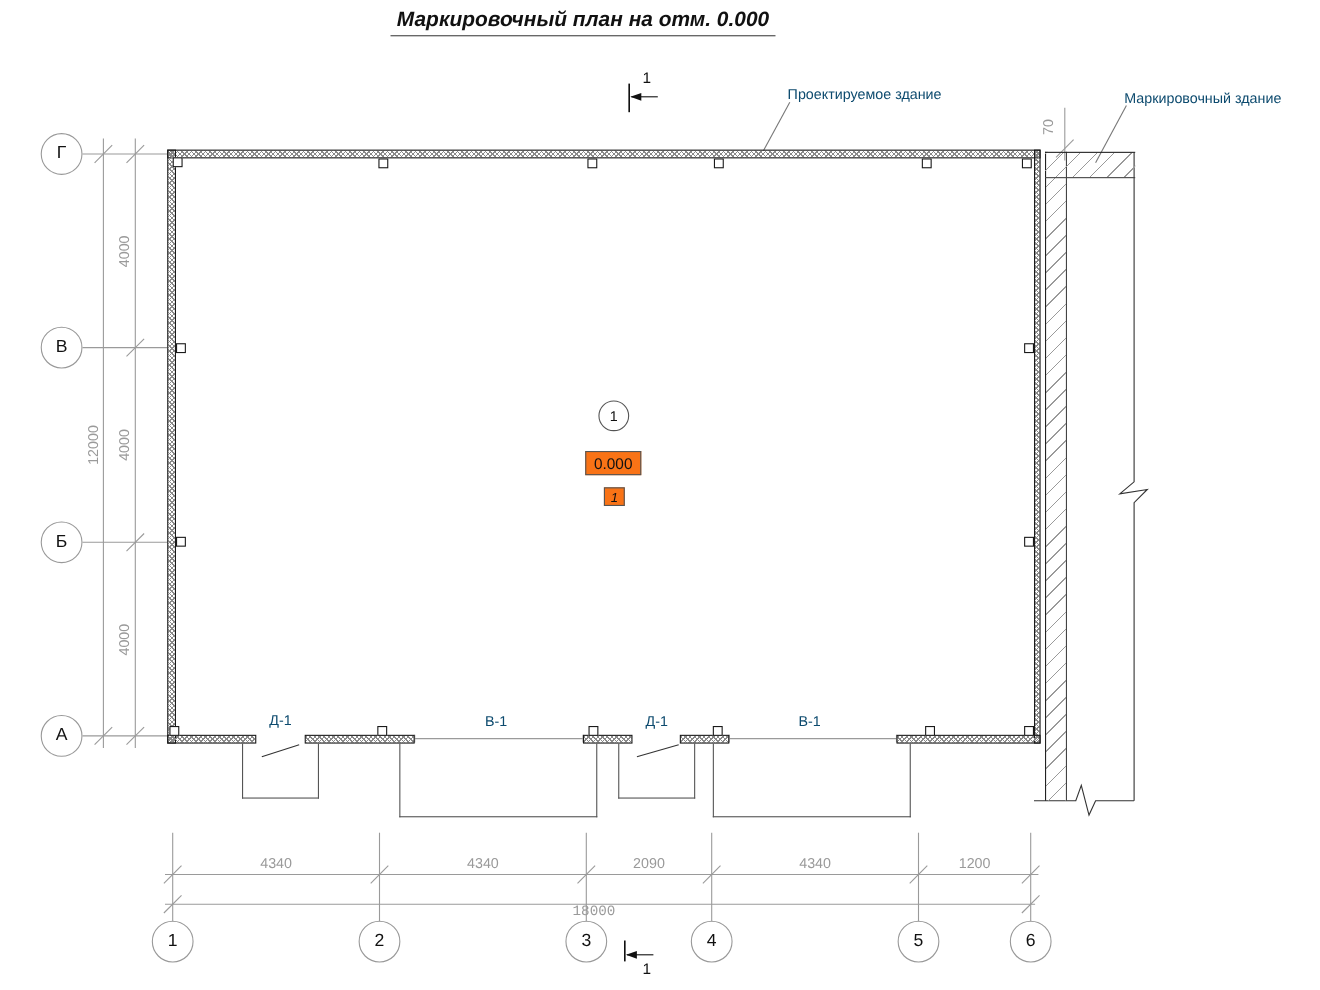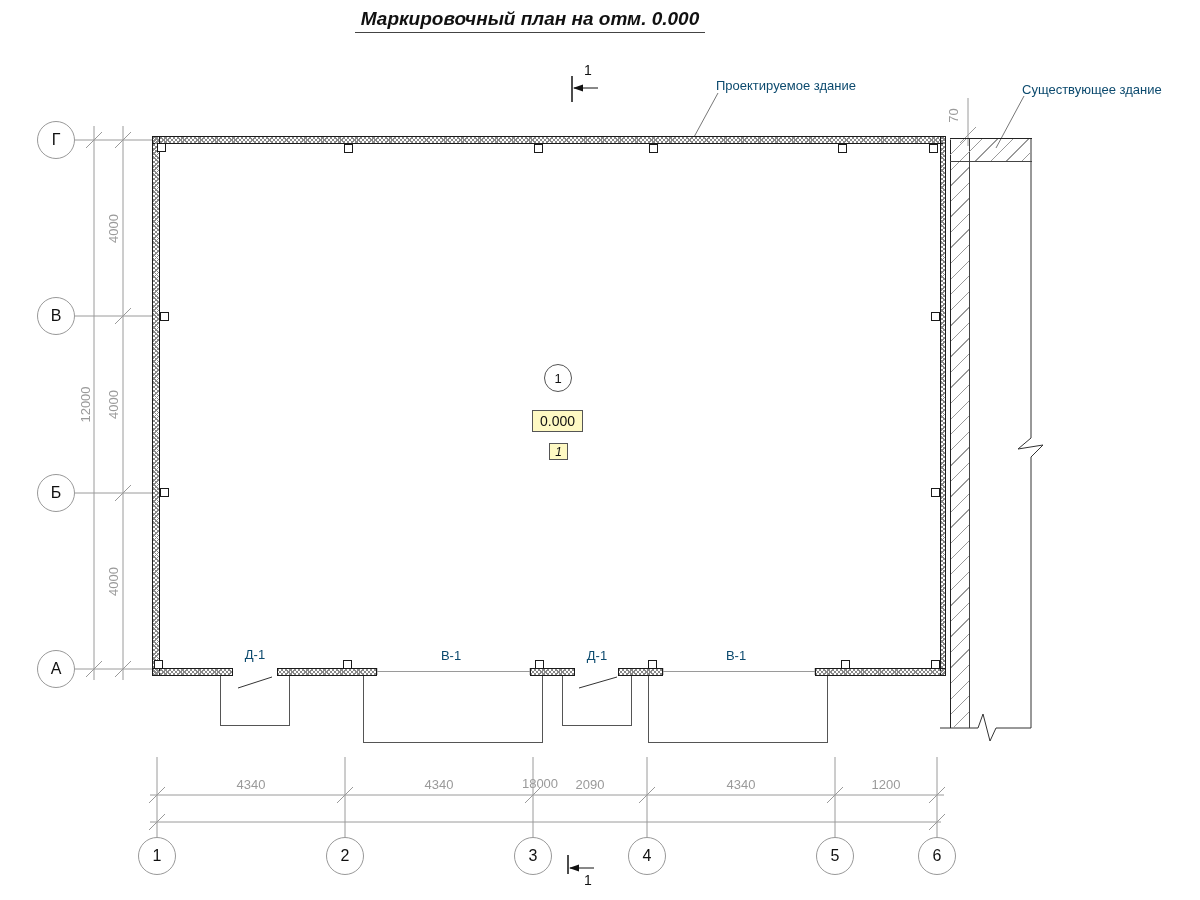--- a/index.html
+++ b/index.html
@@ -20,21 +20,21 @@
         border:1px solid #999;background:#fff;display:flex;align-items:center;justify-content:center;
         font-size:16px;color:#111;}
   .dim{position:absolute;width:60px;text-align:center;font-size:13px;color:#9a9a9a;white-space:nowrap;}
   .dim.v{transform:rotate(-90deg);}
   .lbl{position:absolute;font-size:13px;color:#0c4a6e;white-space:nowrap;}
   .lbl.center{width:44px;text-align:center;}
   .sec{position:absolute;font-size:14px;color:#111;}
   .marker-circle{position:absolute;box-sizing:border-box;width:28px;height:28px;border-radius:50%;
         border:1px solid #555;background:#fff;display:flex;align-items:center;justify-content:center;
         font-size:13px;color:#111;}
-  .marker-box{position:absolute;box-sizing:border-box;border:1px solid #555;background:#fef9c3;
+  .marker-box{position:absolute;box-sizing:border-box;border:1px solid #555;background:#f97316;
         display:flex;align-items:center;justify-content:center;color:#111;}
 </style>
 </head>
 <body>
 
 <div id="canvas">
 
   <svg class="abs" style="left:0;top:0;" width="1200" height="900" viewBox="0 0 1200 900">
 
     <g stroke="#9a9a9a" stroke-width="1">
@@ -155,21 +155,21 @@
   <div class="porch" style="left:363px;top:676px;width:180px;height:67px;"></div>
   <div class="porch" style="left:562px;top:676px;width:70px;height:50px;"></div>
   <div class="porch" style="left:648px;top:676px;width:180px;height:67px;"></div>
 
   <div class="lbl center" style="left:233px;top:647px;">Д-1</div>
   <div class="lbl center" style="left:429px;top:648px;">В-1</div>
   <div class="lbl center" style="left:575px;top:648px;">Д-1</div>
   <div class="lbl center" style="left:714px;top:648px;">В-1</div>
 
   <div class="lbl" style="left:716px;top:78px;">Проектируемое здание</div>
-  <div class="lbl" style="left:1022px;top:82px;">Существующее здание</div>
+  <div class="lbl" style="left:1022px;top:82px;">Маркировочный здание</div>
   <div class="dim v" style="left:923px;top:108px;">70</div>
 
   <div class="sec" style="left:584px;top:62px;">1</div>
   <div class="sec" style="left:584px;top:872px;">1</div>
 
   <div class="axis-circle" style="left:37px;top:121px;">
       <span>Г</span>
     </div>
   <div class="axis-circle" style="left:37px;top:297px;">
       <span>В</span>
@@ -203,21 +203,21 @@
   <div class="dim v" style="left:83px;top:221px;">4000</div>
   <div class="dim v" style="left:83px;top:397px;">4000</div>
   <div class="dim v" style="left:83px;top:574px;">4000</div>
   <div class="dim v" style="left:55px;top:397px;">12000</div>
 
   <div class="dim" style="left:221px;top:777px;">4340</div>
   <div class="dim" style="left:409px;top:777px;">4340</div>
   <div class="dim" style="left:560px;top:777px;">2090</div>
   <div class="dim" style="left:711px;top:777px;">4340</div>
   <div class="dim" style="left:856px;top:777px;">1200</div>
-  <div class="dim" style="left:510px;top:776px;">18000</div>
+  <div class="dim" style="left:510px;top:821px;font-family:Liberation Mono, monospace;">18000</div>
 
   <div class="marker-circle" style="left:544px;top:364px;">
       <span>1</span>
     </div>
   <div class="marker-box" style="left:532px;top:410px;width:51px;height:22px;font-size:14px;">
       <span>0.000</span>
     </div>
   <div class="marker-box" style="left:549px;top:443px;width:19px;height:17px;font-size:12px;font-style:italic;">
       <span>1</span>
     </div>

